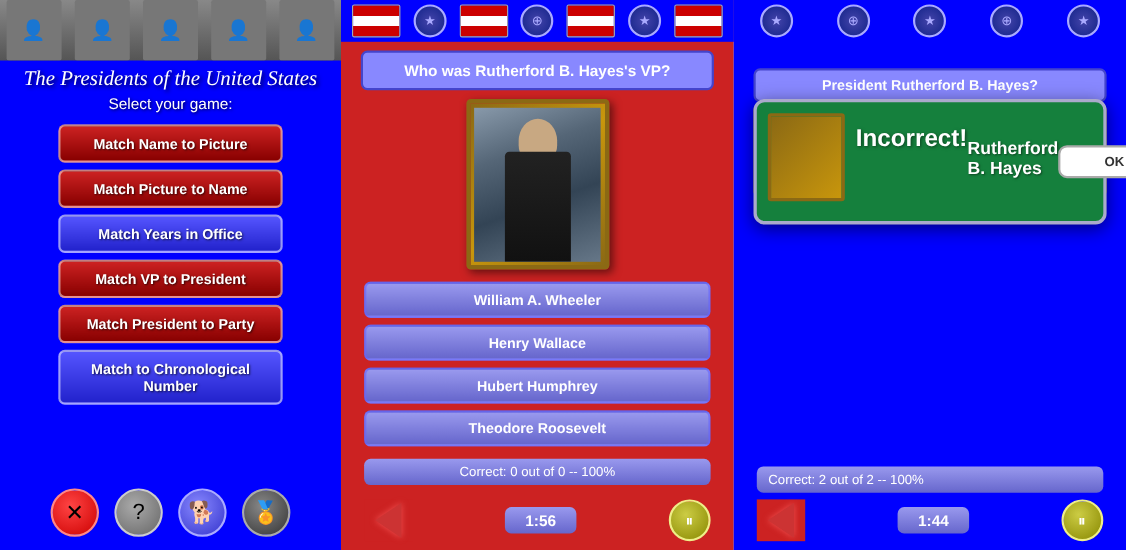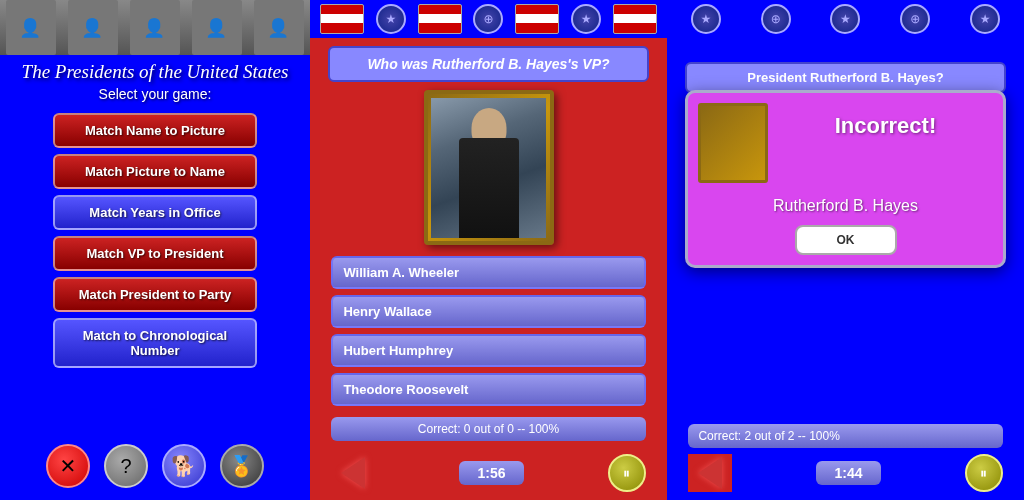--- a/index.html
+++ b/index.html
@@ -144,21 +144,20 @@
       width: 90%;
       background: #8888ff;
       border: 2px solid #4444cc;
       border-radius: 6px;
       padding: 8px 12px;
       text-align: center;
       color: white;
       font-size: 14px;
       font-weight: bold;
       margin: 8px 0 6px 0;
-      font-style: italic;
     }
     .portrait-frame {
       width: 130px;
       height: 155px;
       background: linear-gradient(135deg, #8B6914, #C8960C, #8B6914);
       border: 4px solid #8B6914;
       border-radius: 4px;
       display: flex;
       align-items: center;
       justify-content: center;
@@ -196,20 +195,21 @@
     .answer-btn {
       width: 88%;
       padding: 7px 10px;
       margin: 3px 0;
       border-radius: 6px;
       border: 2px solid rgba(100,100,255,0.6);
       background: linear-gradient(to bottom, #9999ee, #6666cc);
       color: white;
       font-size: 13px;
       font-weight: bold;
+      text-align: center;
       cursor: pointer;
     }
     .score-bar {
       width: 88%;
       background: linear-gradient(to bottom, #9999ee, #6666cc);
       border-radius: 6px;
       padding: 5px 10px;
       text-align: center;
       color: white;
       font-size: 12px;
@@ -309,26 +309,26 @@
       width: 100%;
       height: 100%;
       background: linear-gradient(160deg, #8899aa, #334455);
       position: relative;
     }
     .modal-overlay {
       position: absolute;
       top: 90px;
       left: 18px;
       right: 18px;
-      background: #d946ef;
+      background: #15803d;
       border-radius: 10px;
       border: 3px solid #aaaacc;
       padding: 10px;
       display: flex;
-      flex-direction: column;
+      flex-direction: row;
       align-items: center;
       z-index: 10;
       box-shadow: 0 4px 16px rgba(0,0,0,0.5);
     }
     .modal-portrait {
       width: 70px;
       height: 80px;
       background: linear-gradient(135deg, #8B6914, #C8960C);
       border: 3px solid #8B6914;
       border-radius: 3px;
@@ -345,23 +345,22 @@
       font-size: 22px;
       font-weight: bold;
       color: white;
       text-align: center;
       flex: 1;
       padding-top: 10px;
       text-shadow: 1px 1px 3px rgba(0,0,0,0.5);
     }
     .modal-name {
       font-size: 16px;
-      font-weight: normal;
-      color: white;
-      text-align: center;
+      font-weight: bold;
+      color: white;
       margin: 6px 0 10px 0;
       text-shadow: 1px 1px 2px rgba(0,0,0,0.5);
     }
     .ok-btn {
       background: white;
       border: 2px solid #aaa;
       border-radius: 8px;
       padding: 6px 40px;
       font-size: 12px;
       font-weight: bold;

